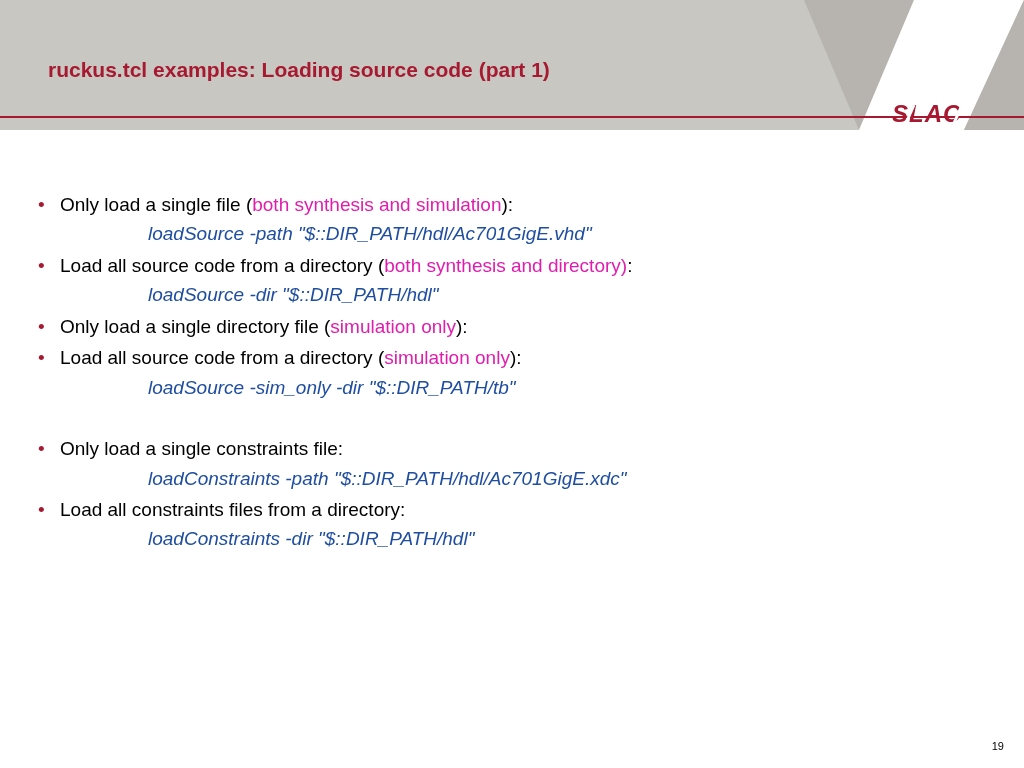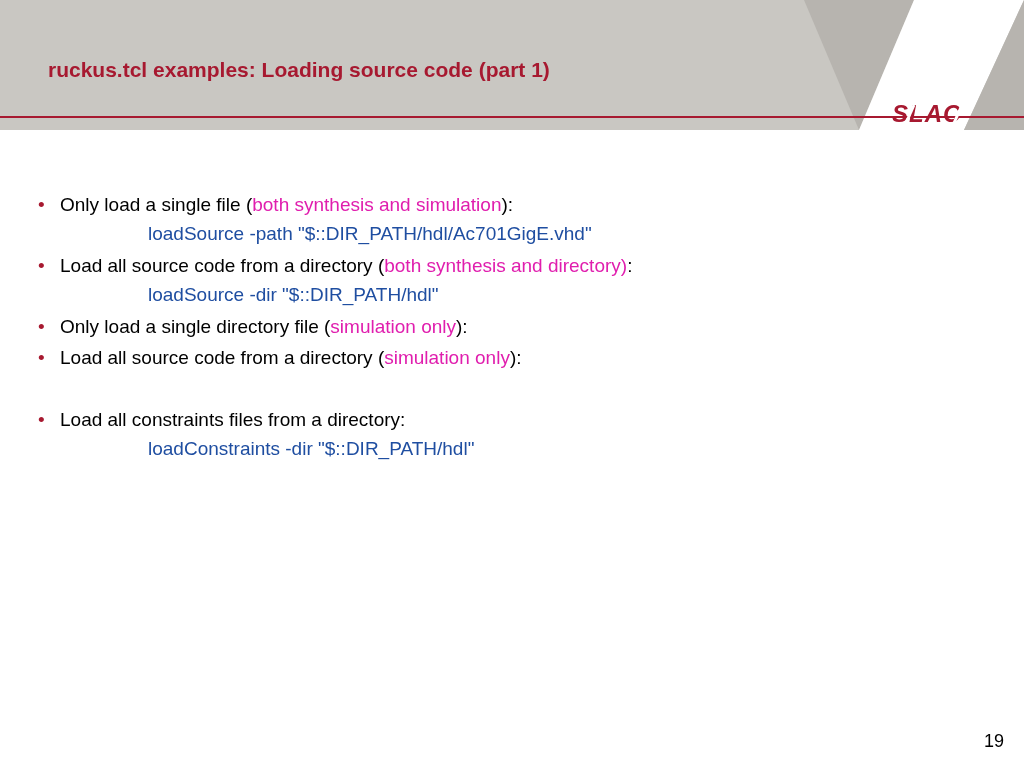--- a/index.html
+++ b/index.html
@@ -67,27 +67,28 @@
   ul.bullets > li.spacer {
     height: 28px;
   }
   ul.bullets > li.spacer::before { content: ""; }
   .code {
     display: block;
     padding-left: 88px;
     font-size: 19px;
     line-height: 1.55;
     color: #1f4ea1;
+    font-style: italic;
   }
   .magenta { color: #e01eae; }
   .pagenum {
     position: absolute;
     right: 20px;
     bottom: 16px;
-    font-size: 18px;
+    font-size: 11px;
     color: #000;
   }
 </style>
 </head>
 <body>
 
 <div class="header">
   <svg class="header-triangles" viewBox="0 0 340 130" preserveAspectRatio="none">
     <polygon points="120,0 230,0 175,130" fill="#b7b4af"></polygon>
     <polygon points="230,0 340,0 280,130 175,130" fill="#ffffff"></polygon>
@@ -112,22 +113,27 @@
     </li>
     <li>
       <span>Load all source code from a directory (</span><span class="magenta">both synthesis and directory)</span><span>:</span>
       <span class="code">loadSource -dir "$::DIR_PATH/hdl"</span>
     </li>
     <li>
       <span>Only load a single directory file (</span><span class="magenta">simulation only</span><span>):</span>
     </li>
     <li>
       <span>Load all source code from a directory (</span><span class="magenta">simulation only</span><span>):</span>
+      <span class="code">loadSource -sim_only -dir "$::DIR_PATH/tb"</span>
     </li>
     <li class="spacer"></li>
+    <li>
+      <span>Only load a single constraints file:</span>
+      <span class="code">loadConstraints -path "$::DIR_PATH/hdl/Ac701GigE.xdc"</span>
+    </li>
     <li>
       <span>Load all constraints files from a directory:</span>
       <span class="code">loadConstraints -dir "$::DIR_PATH/hdl"</span>
     </li>
   </ul>
 </div>
 
 <div class="pagenum">19</div>
 
 </body></html>

